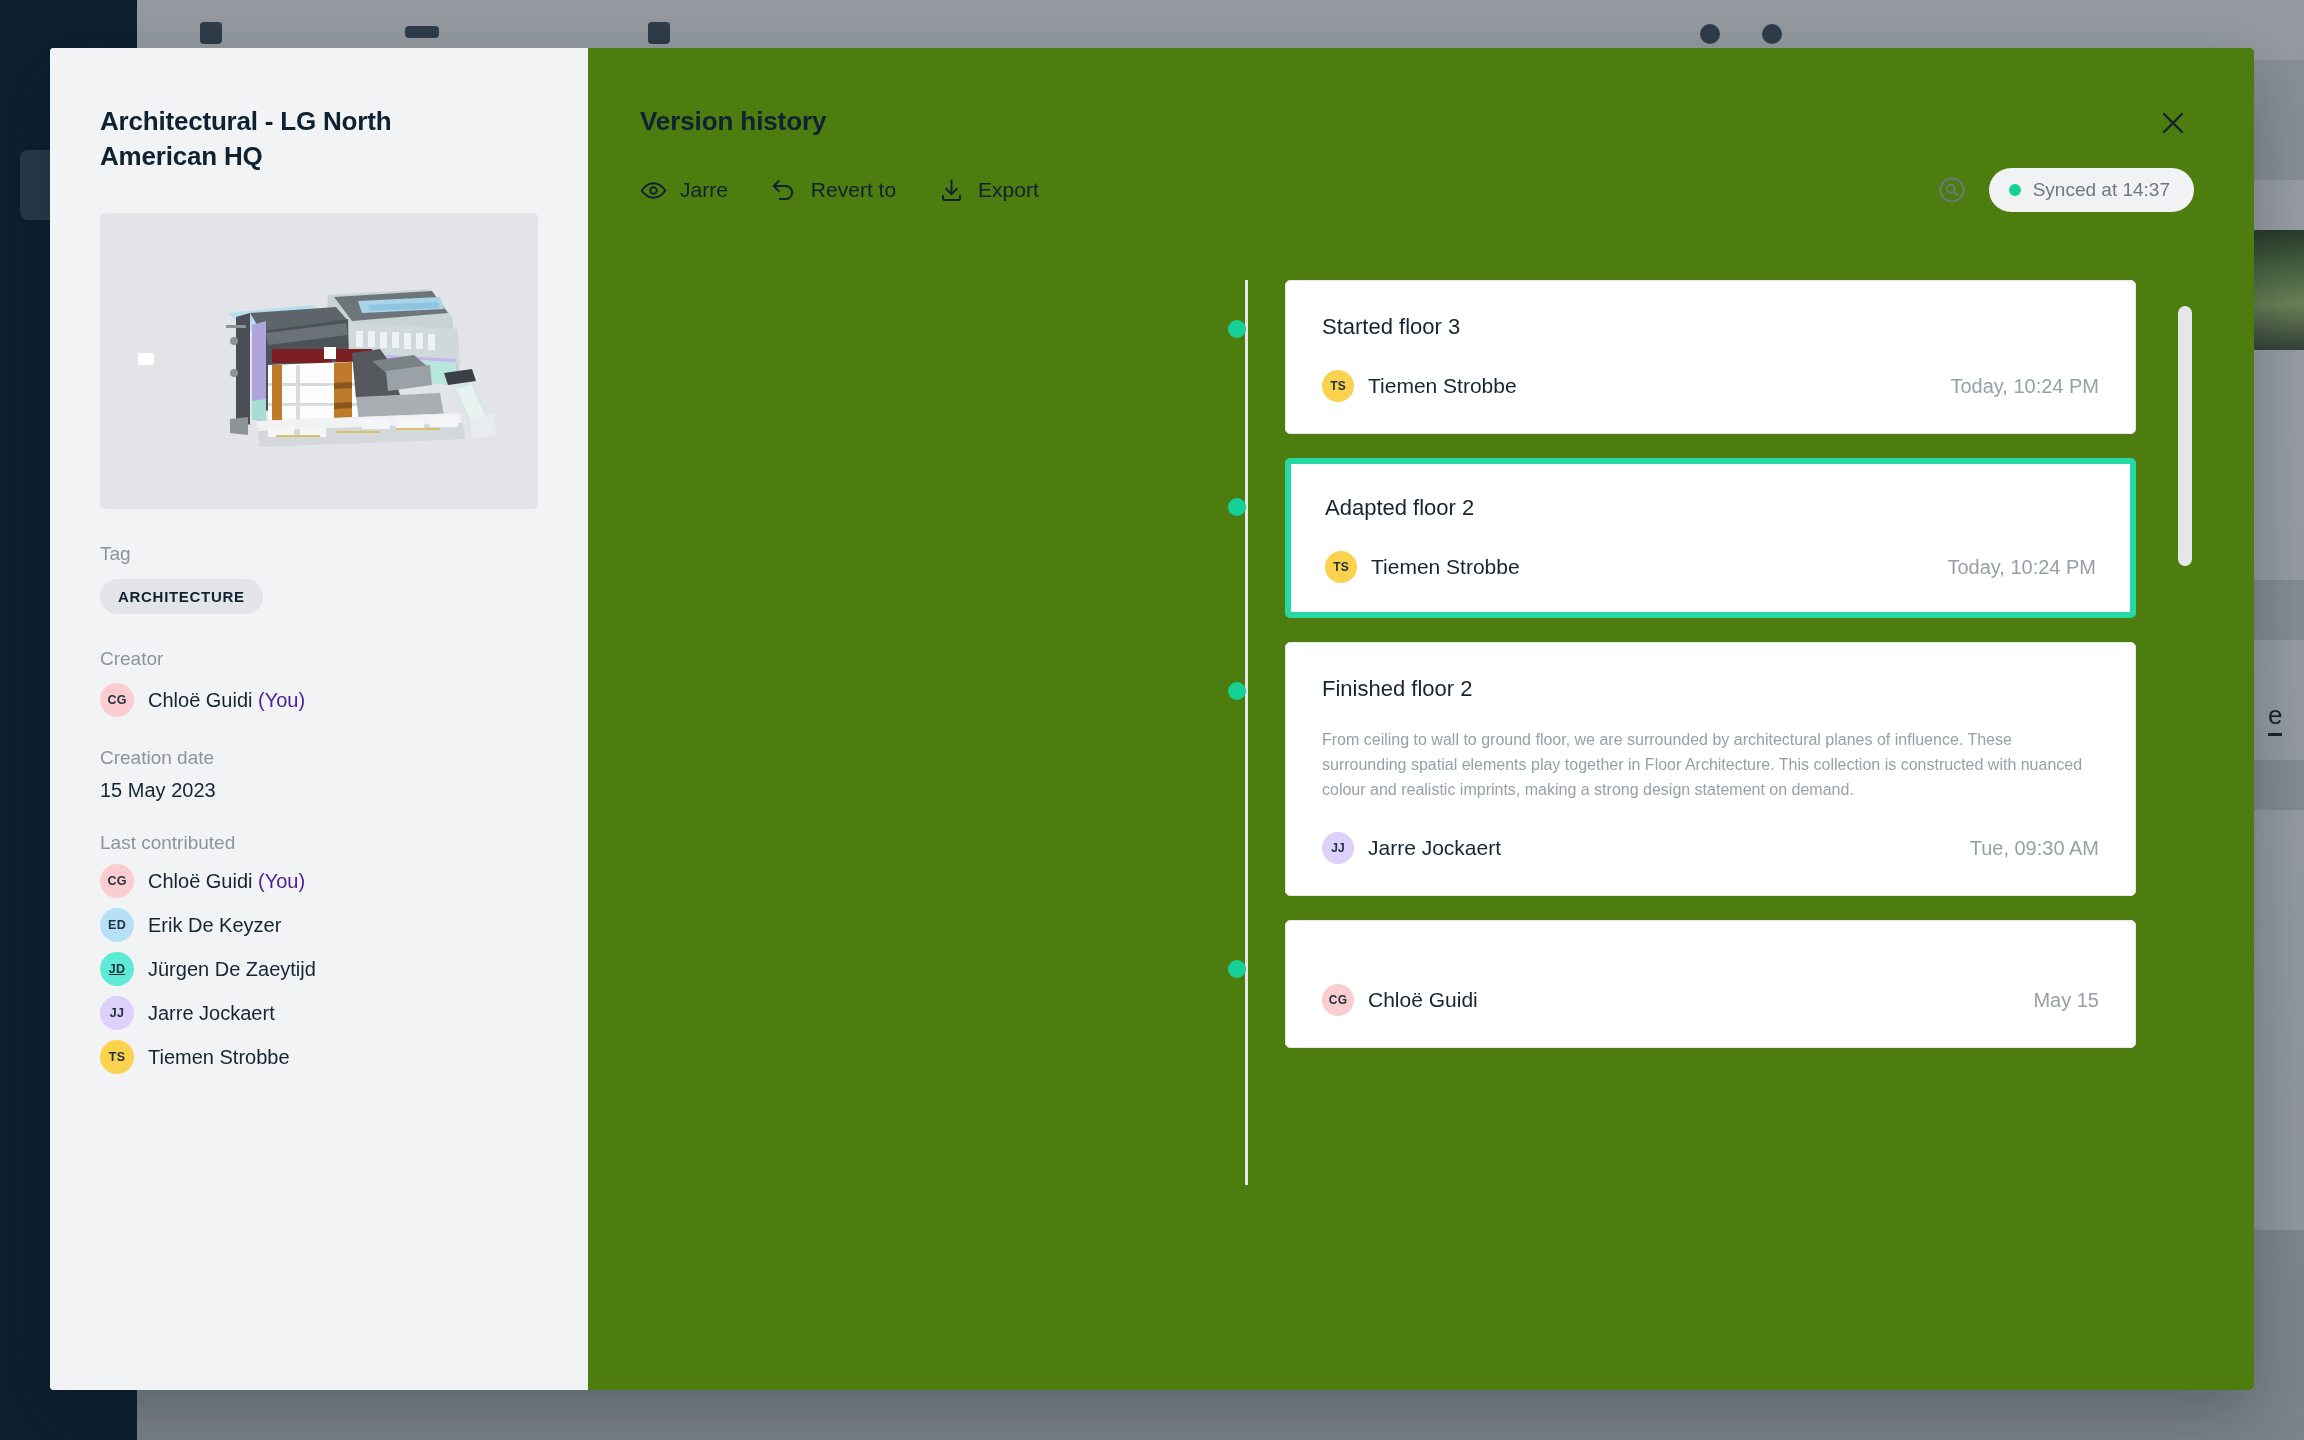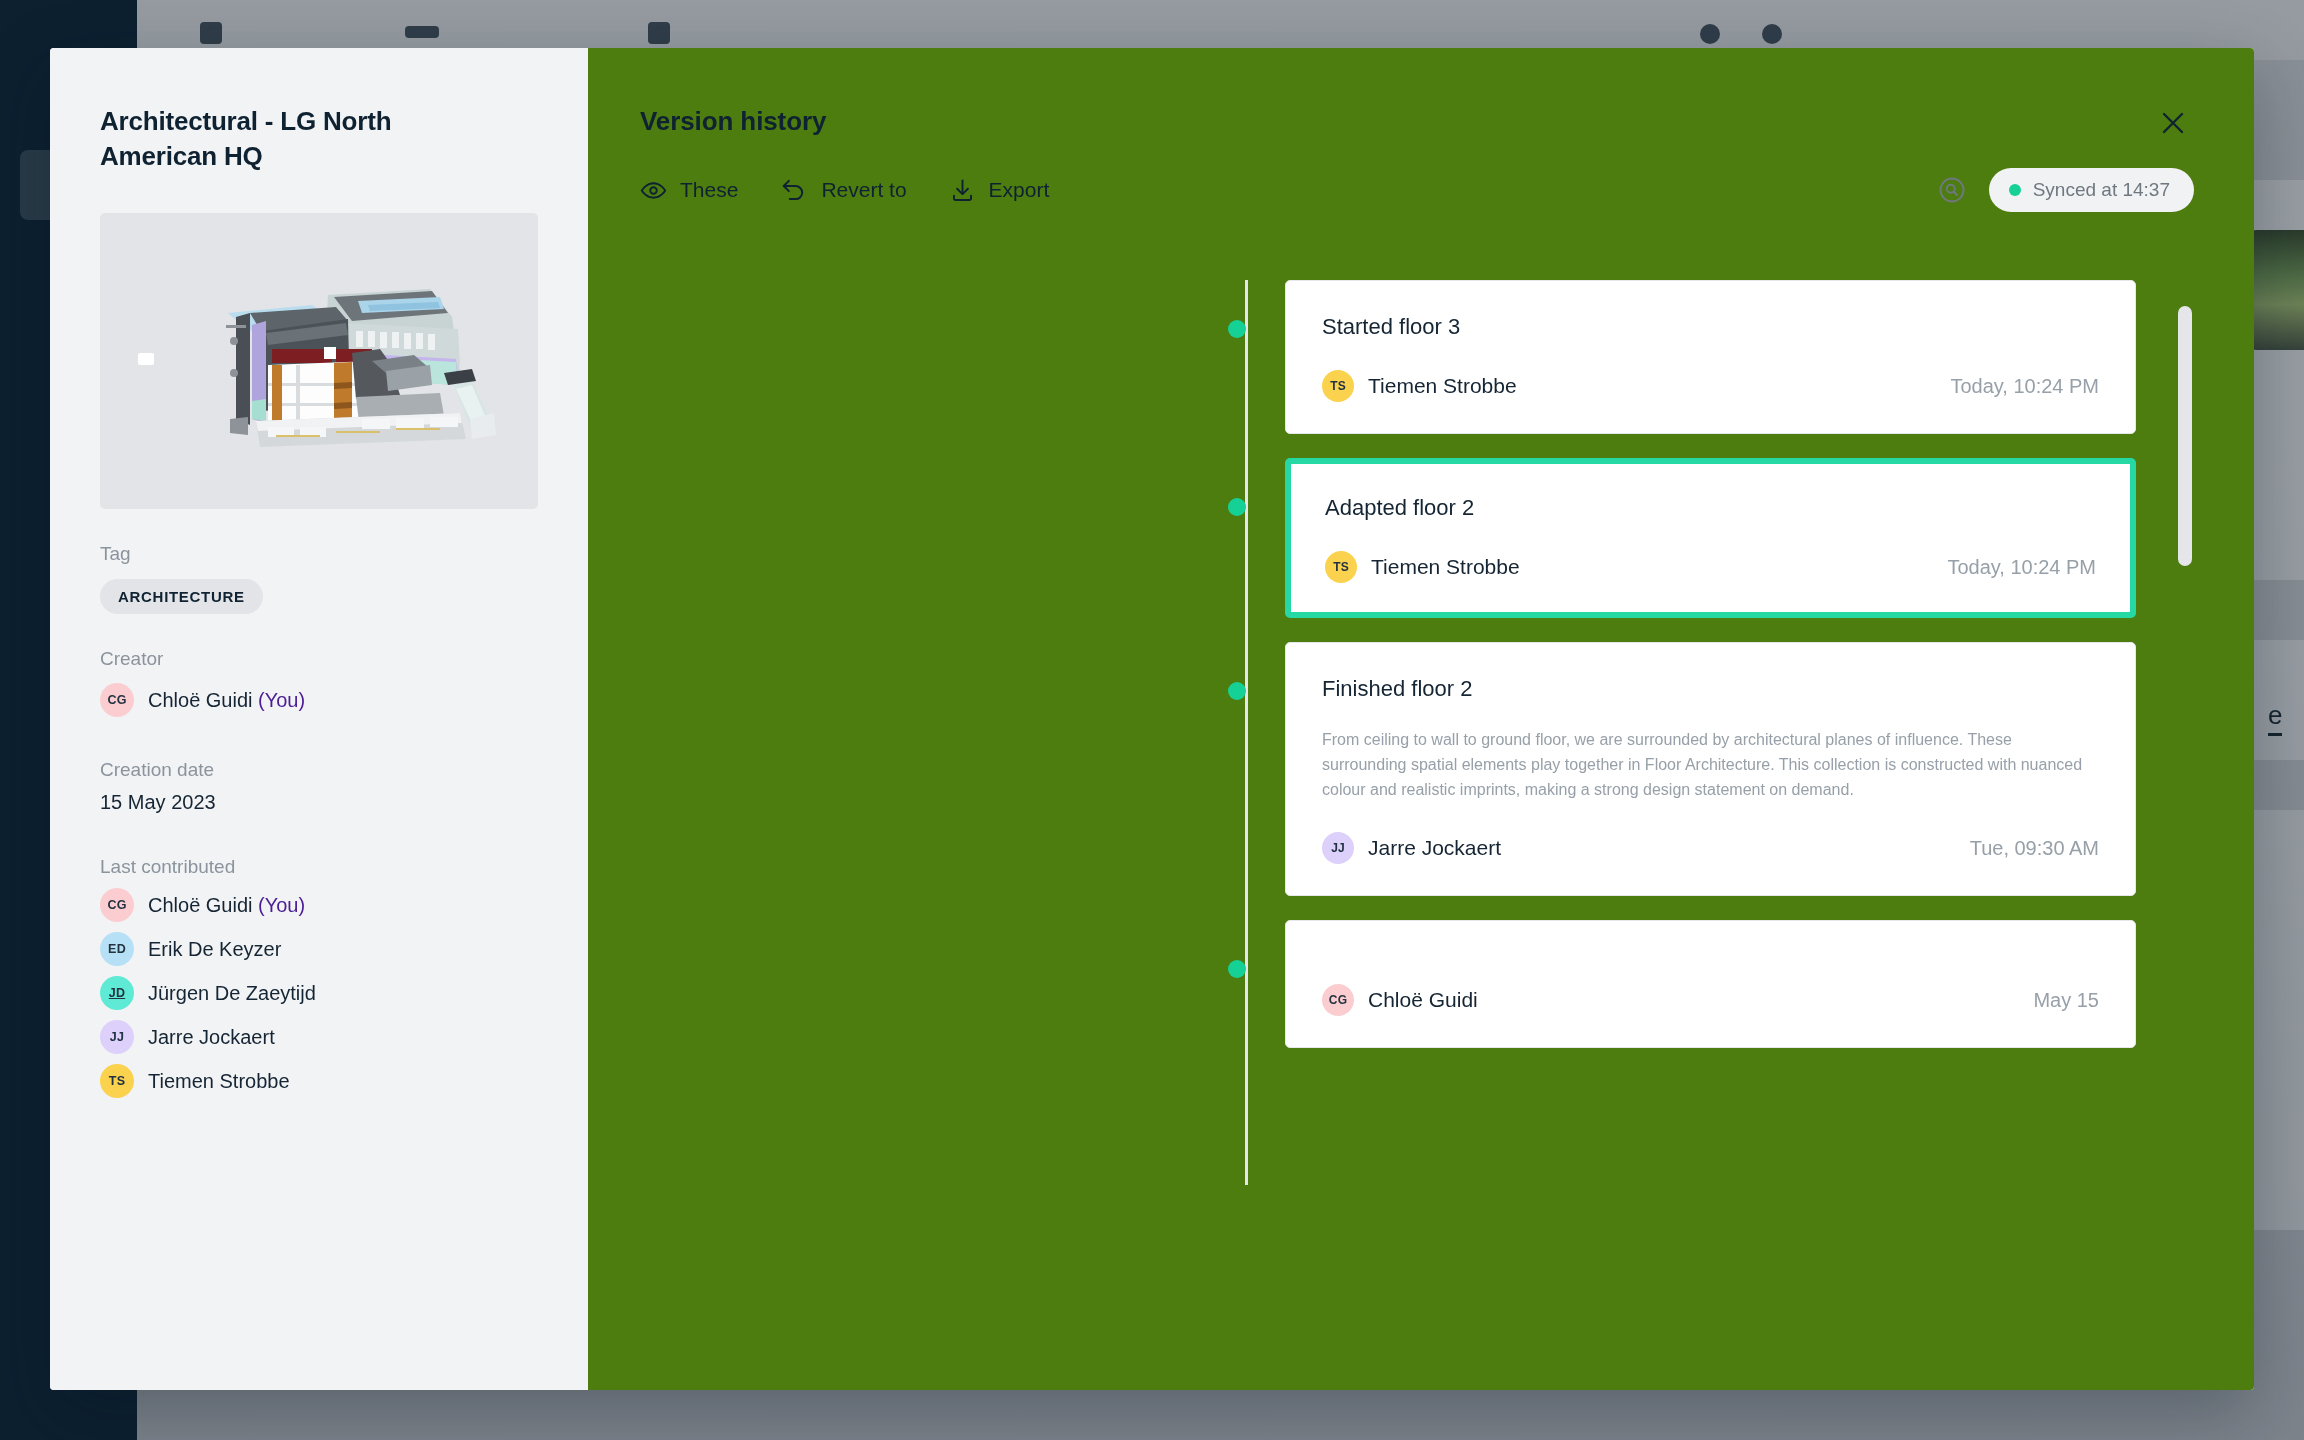--- a/index.html
+++ b/index.html
@@ -77,21 +77,21 @@
   .thumb-dot {
     position: absolute; left: 38px; top: 140px;
     width: 16px; height: 12px; background: #ffffff; border-radius: 2px;
   }
   .thumb-svg { position: absolute; left: 0; top: 0; }
 
   .meta-label {
     font-size: 19px; color: #8b949d; font-weight: 400;
   }
   .grp { margin-top: 34px; }
-  .grp-tight { margin-top: 42px; }
+  .grp-tight { margin-top: 30px; }
 
   .tag-chip {
     display: inline-block; margin-top: 14px;
     background: #e2e4e7; color: #0f2231;
     font-size: 15px; font-weight: 700; letter-spacing: 0.7px;
     padding: 9px 18px; border-radius: 999px;
   }
 
   .person { display: flex; align-items: center; gap: 14px; margin-top: 13px; }
   .avatar {
@@ -333,21 +333,21 @@
     </div>
 
     <div class="toolbar">
       <div class="tool">
         <span>
           <svg width="27" height="27" viewBox="0 0 24 24" fill="none" stroke="#0f2231" stroke-width="1.7">
             <path d="M1.6 12s3.8-6.4 10.4-6.4S22.4 12 22.4 12s-3.8 6.4-10.4 6.4S1.6 12 1.6 12z"></path>
             <circle cx="12" cy="12" r="2.9"></circle>
           </svg>
         </span>
-        <span>These</span>
+        <span>Jarre</span>
       </div>
 
       <div class="tool">
         <span>
           <svg width="28" height="28" viewBox="0 0 24 24" fill="none" stroke="#0f2231" stroke-width="1.7" stroke-linecap="round" stroke-linejoin="round">
             <path d="M3.2 8.6h10.2a5.6 5.6 0 0 1 0 11.2H8.4"></path>
             <path d="M7.6 4.2 3.2 8.6l4.4 4.4"></path>
           </svg>
         </span>
         <span>Revert to</span>

